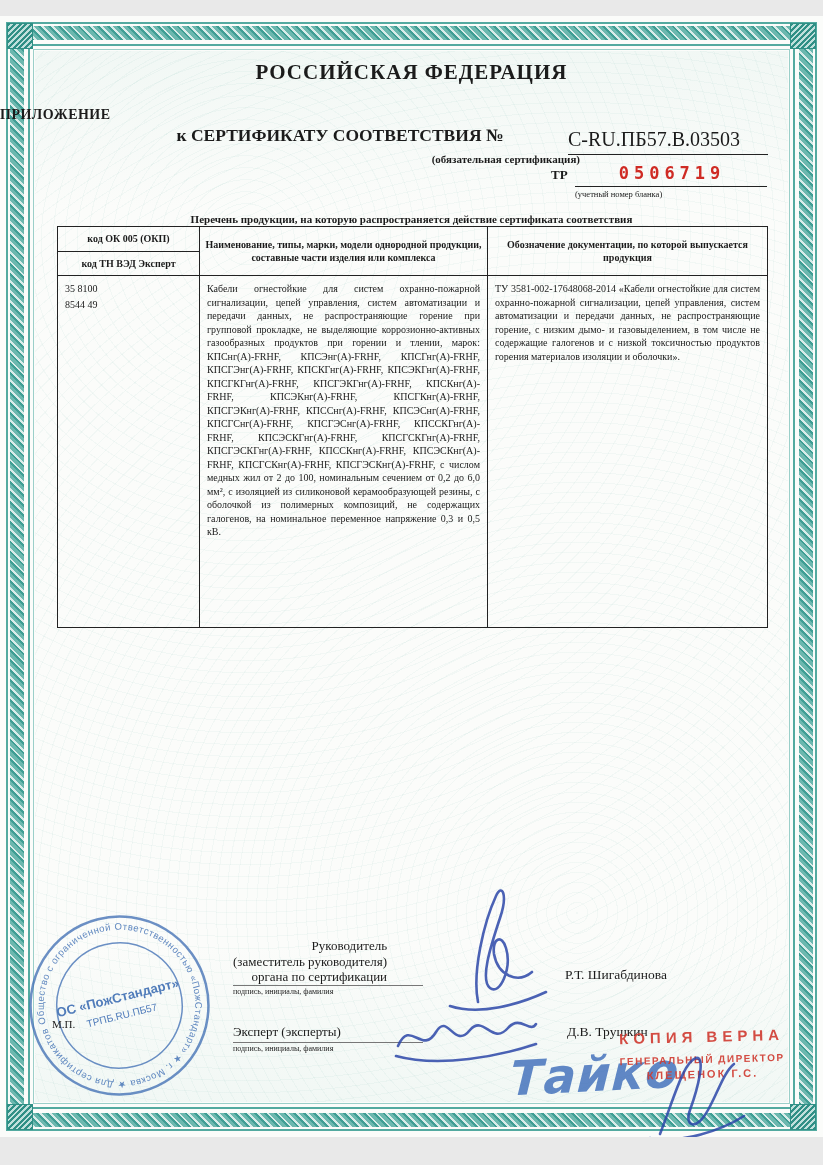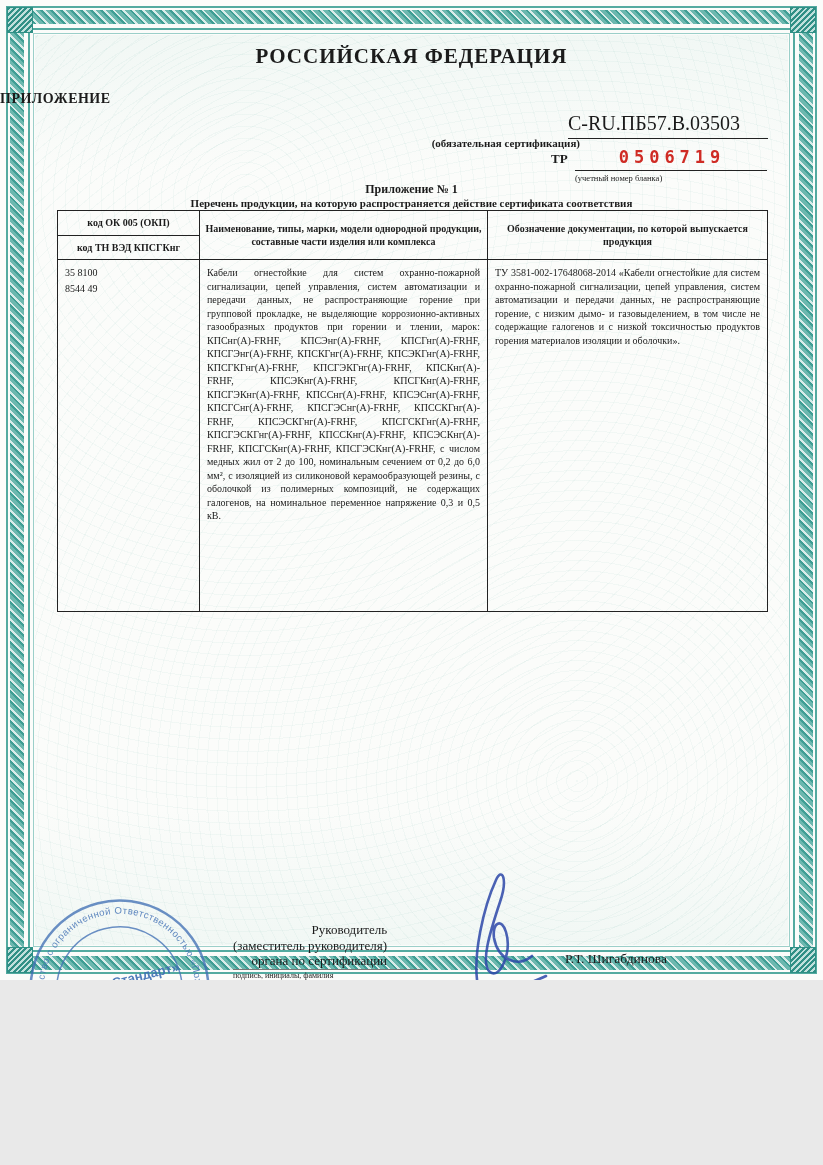--- a/index.html
+++ b/index.html
@@ -1,19 +1,19 @@
 <!DOCTYPE html>
 <html><head>
 <meta charset="utf-8">
 <style>
   * { margin:0; padding:0; box-sizing:border-box; }
   html,body { background:#e9e9e9; }
   body { font-family:"Liberation Serif", serif; color:#1b1b1b; }
 
-  .page { position:relative; width:823px; height:980px; margin:0 auto;
+  .page { position:relative; width:823px; height:1121px; margin:16px auto;
           background:#fbfcfa; overflow:hidden; }
 
   
   .frame-a { position:absolute; inset:6px;  border:2px solid #53aaa0; }
   .frame-b { position:absolute; inset:10px; border:14px solid transparent;
              border-image:repeating-linear-gradient(45deg,#3f9e94 0 2px,#d8ece9 2px 4px,#6cb8af 4px 7px) 14; }
   .frame-c { position:absolute; inset:28px; border:2px solid #53aaa0; }
   .frame-d { position:absolute; inset:33px; border:1px solid #9bcfc9; }
   .corner  { position:absolute; width:26px; height:26px;
              background:repeating-linear-gradient(135deg,#2f8f85 0 2px,#bfe0dc 2px 4px);
@@ -103,40 +103,40 @@
   <div class="frame-c"></div>
   <div class="frame-d"></div>
   <div class="corner tl"></div>
   <div class="corner tr"></div>
   <div class="corner bl"></div>
   <div class="corner br"></div>
   <div class="texture"></div>
 
   <div class="abs country">РОССИЙСКАЯ ФЕДЕРАЦИЯ</div>
   <div class="abs appendix-word">ПРИЛОЖЕНИЕ</div>
+  <div class="abs cert-line">к СЕРТИФИКАТУ СООТВЕТСТВИЯ  №</div>
   <div class="abs cert-number">С-RU.ПБ57.В.03503</div>
   <div class="abs mandatory">(обязательная сертификация)</div>
   <div class="abs tr-label">ТР</div>
   <div class="abs blank-number">0506719</div>
   <div class="abs blank-line"></div>
   <div class="abs blank-caption">(учетный номер бланка)</div>
-  <div class="abs appendix-no">Приложение № 1</div>
   <div class="abs list-caption">Перечень продукции, на которую распространяется действие сертификата соответствия</div>
 
   <table class="product-table">
     <colgroup>
         <col style="width:142px">
         <col style="width:288px">
         <col>
       </colgroup>
     <thead>
       <tr>
         <th class="codes-th">
           <div class="hdr-top">код ОК 005 (ОКП)</div>
-          <div class="hdr-bottom">код ТН ВЭД КПСГКнг</div>
+          <div class="hdr-bottom">код ТН ВЭД Эксперт</div>
         </th>
         <th>Наименование, типы, марки, модели однородной продукции, составные части изделия или комплекса</th>
         <th>Обозначение документации, по которой выпускается продукция</th>
       </tr>
     </thead>
     <tbody>
       <tr class="body-row">
         <td class="codes-cell">
           <div>35 8100</div>
           <div>8544 49</div>

